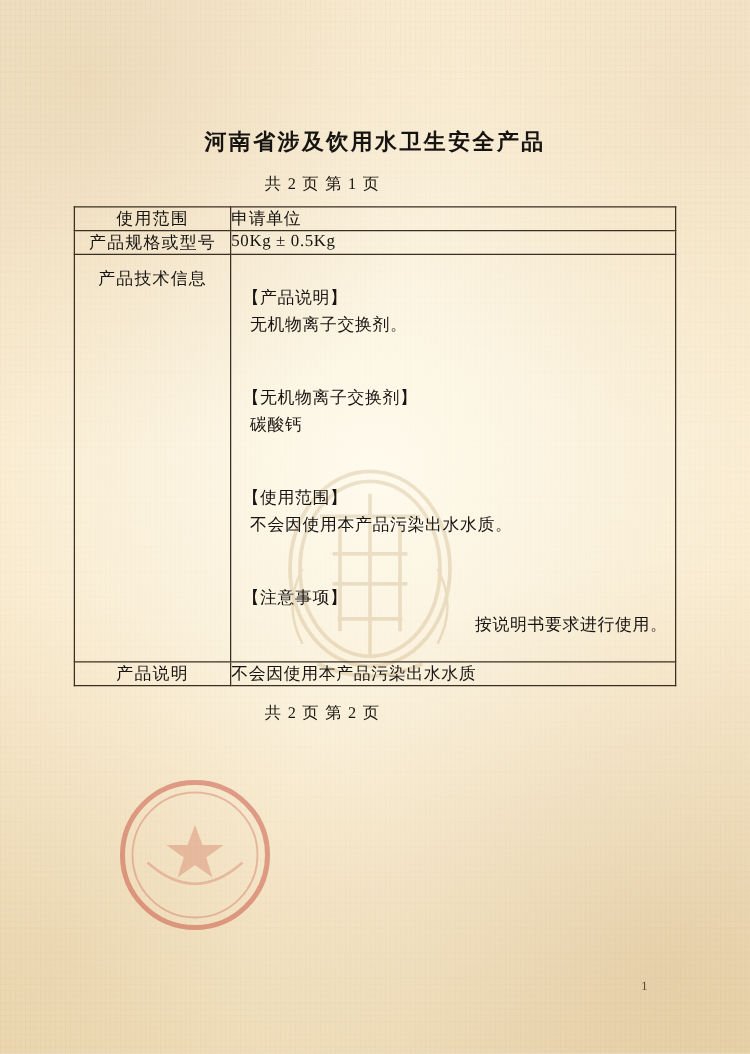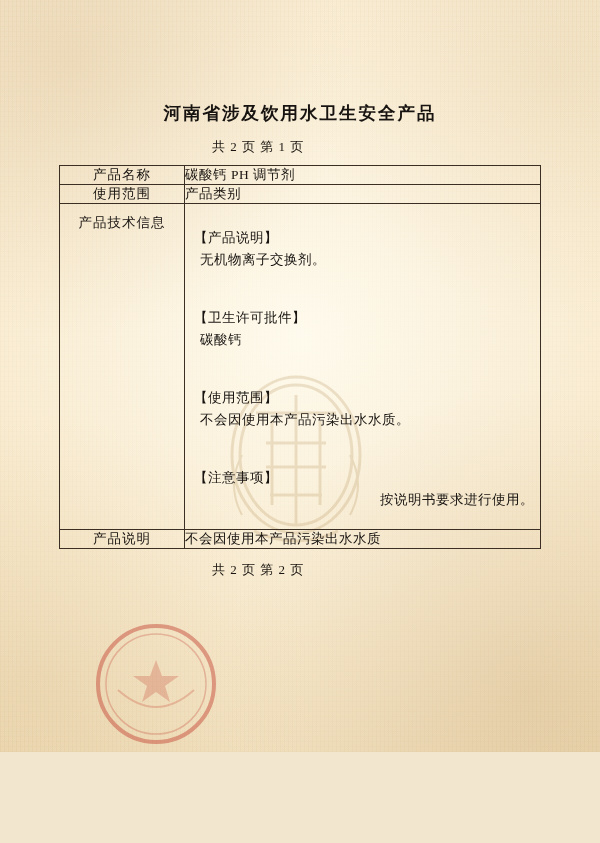--- a/index.html
+++ b/index.html
@@ -11,21 +11,21 @@
     height: 843px;
     font-family: "Liberation Serif", "DejaVu Serif", serif;
     background: #f3e6cf;
     overflow: hidden;
   }
 
   
   #page {
     position: relative;
     width: 600px;
-    height: 752px;
+    height: 843px;
     box-sizing: border-box;
     background:
       radial-gradient(ellipse 120% 90% at 50% 45%, rgba(255,252,240,0.92) 0%, rgba(252,240,214,0.55) 45%, rgba(238,214,168,0.25) 75%, rgba(226,198,148,0.30) 100%),
       repeating-linear-gradient(90deg, rgba(205,170,115,0.13) 0px, rgba(205,170,115,0.13) 1px, rgba(255,255,255,0) 1px, rgba(255,255,255,0) 4px),
       repeating-linear-gradient(0deg, rgba(200,165,110,0.07) 0px, rgba(200,165,110,0.07) 1px, rgba(255,255,255,0) 1px, rgba(255,255,255,0) 5px),
       linear-gradient(180deg, #f7ecd6 0%, #f6e9cf 30%, #f3e3c4 65%, #eeddbb 100%);
     overflow: hidden;
   }
   #page::after {
     content: "";
@@ -203,36 +203,36 @@
 
     <div class="title-block">
       <div class="title-line1">河南省涉及饮用水卫生安全产品</div>
     </div>
 
     <div class="page-indicator">共 2 页 第 1 页</div>
 
     <table class="cert">
       <tbody>
         <tr>
-          <td class="label">产品名称</td>
-          <td class="value">碳酸钙 PH 调节剂</td>
-        </tr>
-        <tr>
           <td class="label">使用范围</td>
-          <td class="value">产品类别</td>
+          <td class="value">申请单位</td>
+        </tr>
+        <tr>
+          <td class="label">产品规格或型号</td>
+          <td class="value">50Kg ± 0.5Kg</td>
         </tr>
         <tr>
           <td class="label tall">产品技术信息</td>
           <td class="value info">
             <div class="tech-section">
               <div class="tech-head">【产品说明】</div>
               <div class="tech-body">无机物离子交换剂。</div>
             </div>
             <div class="tech-section">
-              <div class="tech-head">【卫生许可批件】</div>
+              <div class="tech-head">【无机物离子交换剂】</div>
               <div class="tech-body">碳酸钙</div>
             </div>
             <div class="tech-section">
               <div class="tech-head">【使用范围】</div>
               <div class="tech-body">不会因使用本产品污染出水水质。</div>
             </div>
             <div class="tech-section">
               <div class="tech-head">【注意事项】</div>
               <div class="tech-body indent last">按说明书要求进行使用。</div>
             </div>

